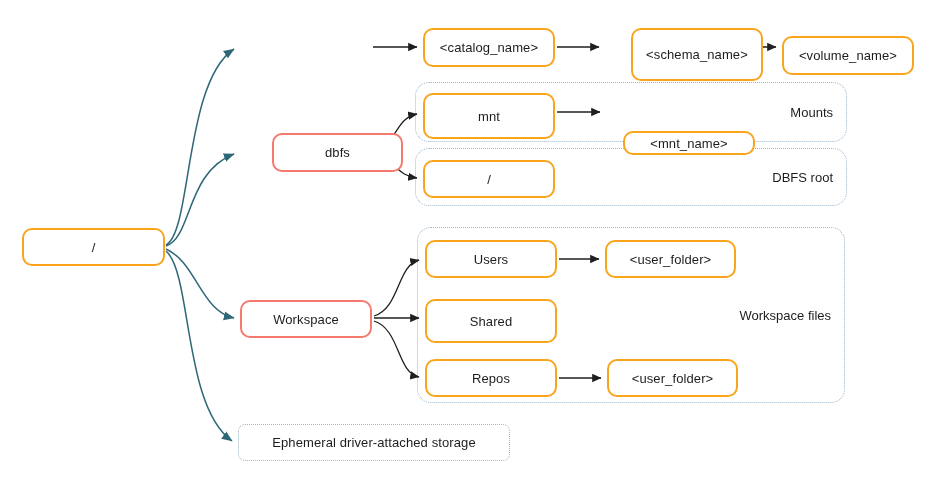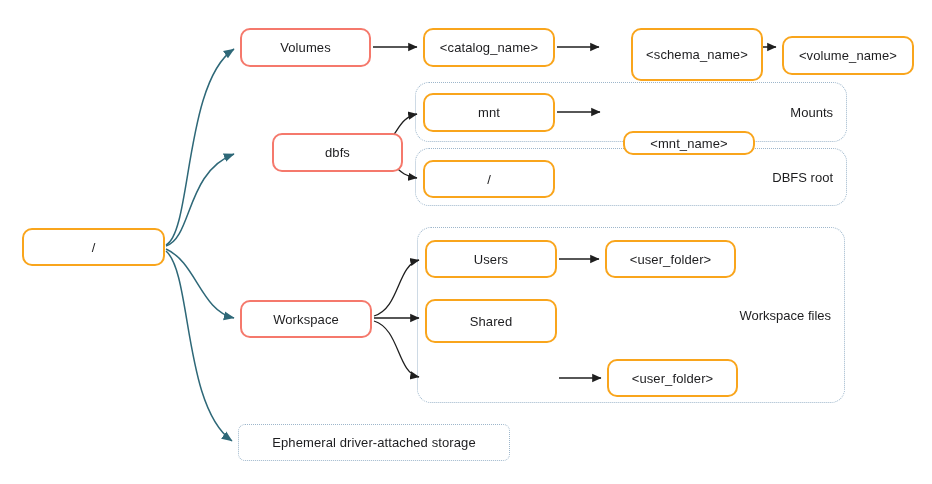--- a/index.html
+++ b/index.html
@@ -45,21 +45,21 @@
     color:#1d1d1f;
     white-space:nowrap;
   }
   
   .n-root{left:22px;top:228px;width:143px;height:38px;}
   .n-volumes{left:240px;top:28px;width:131px;height:39px;}
   .n-catalog{left:423px;top:28px;width:132px;height:39px;}
   .n-schema{left:631px;top:28px;width:132px;height:53px;}
   .n-volume{left:782px;top:36px;width:132px;height:39px;}
   .n-dbfs{left:240px;top:133px;width:131px;height:39px;margin-left:32px;}
-  .n-mnt{left:423px;top:93px;width:132px;height:39px;}
+  .n-mnt{left:423px;top:93px;width:132px;height:46px;}
   .n-mntname{left:623px;top:93px;width:132px;height:24px;margin-top:38px;}
   .n-dbfsslash{left:423px;top:160px;width:132px;height:38px;}
   .n-workspace{left:240px;top:300px;width:132px;height:38px;}
   .n-users{left:425px;top:240px;width:132px;height:38px;}
   .n-userfolder1{left:605px;top:240px;width:131px;height:38px;}
   .n-shared{left:425px;top:299px;width:132px;height:44px;}
   .n-repos{left:425px;top:359px;width:132px;height:38px;}
   .n-userfolder2{left:607px;top:359px;width:131px;height:38px;}
   .n-ephemeral{left:238px;top:424px;width:272px;height:37px;border-radius:7px;}
   
@@ -107,31 +107,31 @@
       <path d="M374,316 C400,308 397,265 419,260" marker-end="url(#mBlack)"></path>
       <path d="M374,318 L419,318" marker-end="url(#mBlack)"></path>
       <path d="M374,321 C400,329 397,373 419,377" marker-end="url(#mBlack)"></path>
       <path d="M559,259 L599,259" marker-end="url(#mBlack)"></path>
       <path d="M559,378 L601,378" marker-end="url(#mBlack)"></path>
     </g>
   </svg>
 
   <div class="node orange n-root">/</div>
 
-  <div class="node salmon n-volumes">Volumes</div>
   <div class="node orange n-catalog">&lt;catalog_name&gt;</div>
   <div class="node orange n-schema">&lt;schema_name&gt;</div>
   <div class="node orange n-volume">&lt;volume_name&gt;</div>
 
   <div class="node salmon n-dbfs">dbfs</div>
   <div class="node orange n-mnt">mnt</div>
   <div class="node orange n-mntname">&lt;mnt_name&gt;</div>
   <div class="node orange n-dbfsslash">/</div>
 
   <div class="node salmon n-workspace">Workspace</div>
   <div class="node orange n-users">Users</div>
   <div class="node orange n-userfolder1">&lt;user_folder&gt;</div>
   <div class="node orange n-shared">Shared</div>
+  <div class="node orange n-repos">Repos</div>
   <div class="node orange n-userfolder2">&lt;user_folder&gt;</div>
 
   <div class="node ghost n-ephemeral">Ephemeral driver-attached storage</div>
 
 </div>
 
 </body></html>

